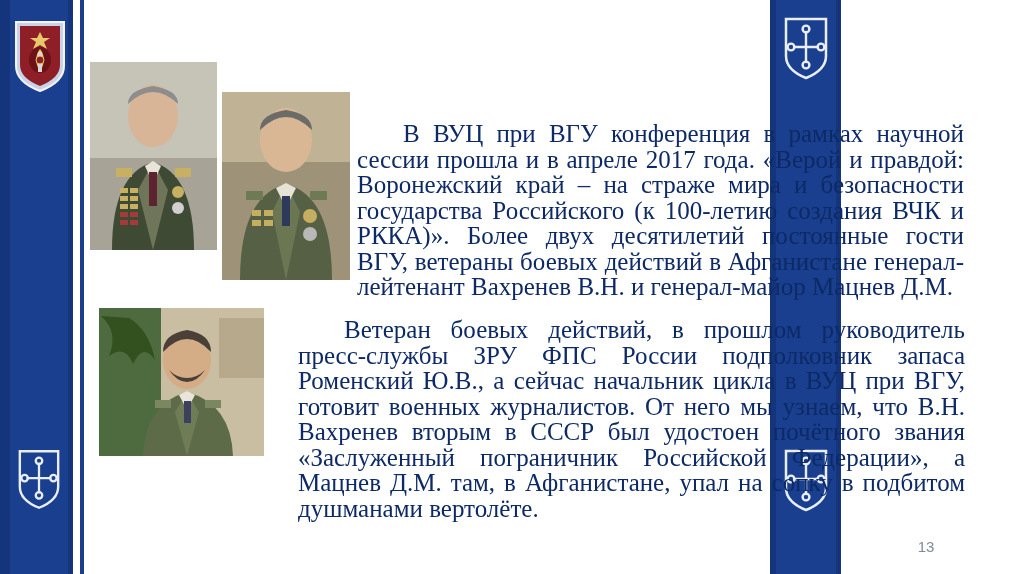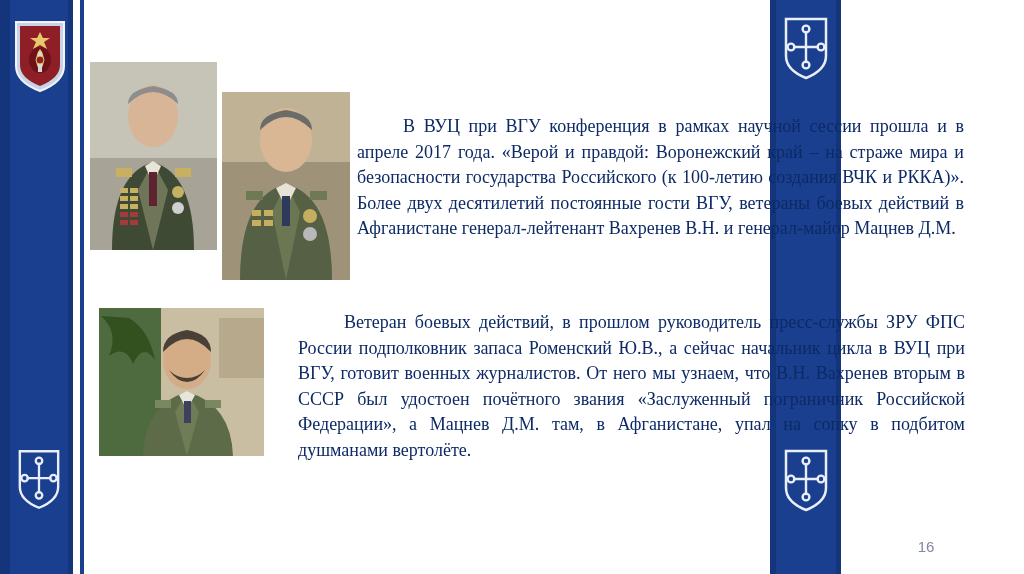--- a/index.html
+++ b/index.html
@@ -92,21 +92,21 @@
     top: 308px;
     width: 165px;
     height: 148px;
   }
 
   
   .para {
     position: absolute;
     color: #0d2a66;
     font-family: "Liberation Serif", serif;
-    font-size: 18px;
+    font-size: 25px;
     line-height: 25.5px;
     text-align: justify;
     text-indent: 46px;
     text-justify: inter-word;
   }
   .para-1 {
     left: 357px;
     top: 96px;
     width: 607px;
   }
@@ -266,15 +266,15 @@
       <path d="M80 87 L88 102 L96 87 L88 83 Z" fill="#e9e5da"></path>
       <rect x="85" y="93" width="7" height="22" fill="#3c3f5e"></rect>
       <rect x="56" y="92" width="16" height="8" fill="#7b8760"></rect>
       <rect x="106" y="92" width="16" height="8" fill="#7b8760"></rect>
     </svg>
   </div>
 
   <p class="para para-1">В ВУЦ при ВГУ конференция в рамках научной сессии прошла и в апреле 2017 года. «Верой и правдой: Воронежский край – на страже мира и безопасности государства Российского (к 100-летию создания ВЧК и РККА)». Более двух десятилетий постоянные гости ВГУ, ветераны боевых действий в Афганистане генерал-лейтенант Вахренев В.Н. и генерал-майор Мацнев Д.М.</p>
   <p class="para para-2">Ветеран боевых действий, в прошлом руководитель пресс-службы ЗРУ ФПС России подполковник запаса Роменский Ю.В., а сейчас начальник цикла в ВУЦ при ВГУ, готовит военных журналистов. От него мы узнаем, что В.Н. Вахренев вторым в СССР был удостоен почётного звания «Заслуженный пограничник Российской Федерации», а Мацнев Д.М. там, в Афганистане, упал на сопку в подбитом душманами вертолёте.</p>
 
-  <div class="page-number">16</div>
+  <div class="page-number">13</div>
 
 </div>
 
 </body></html>

